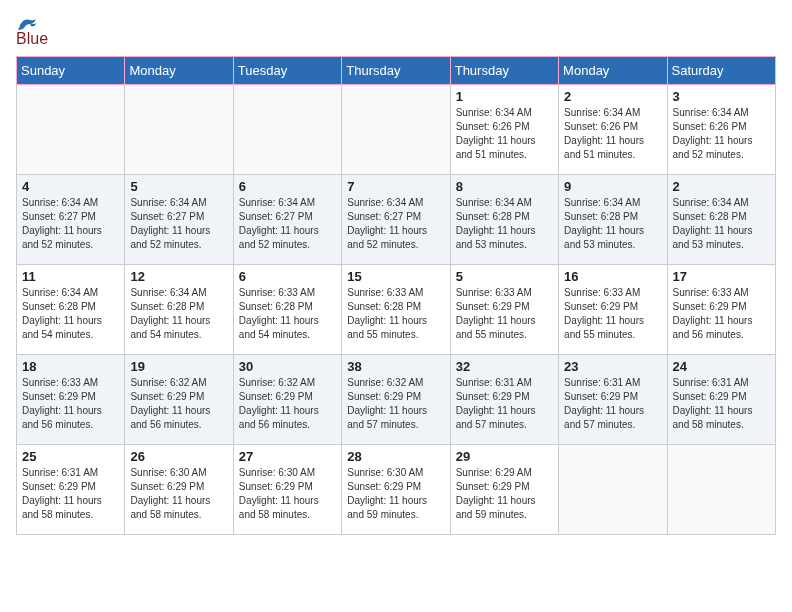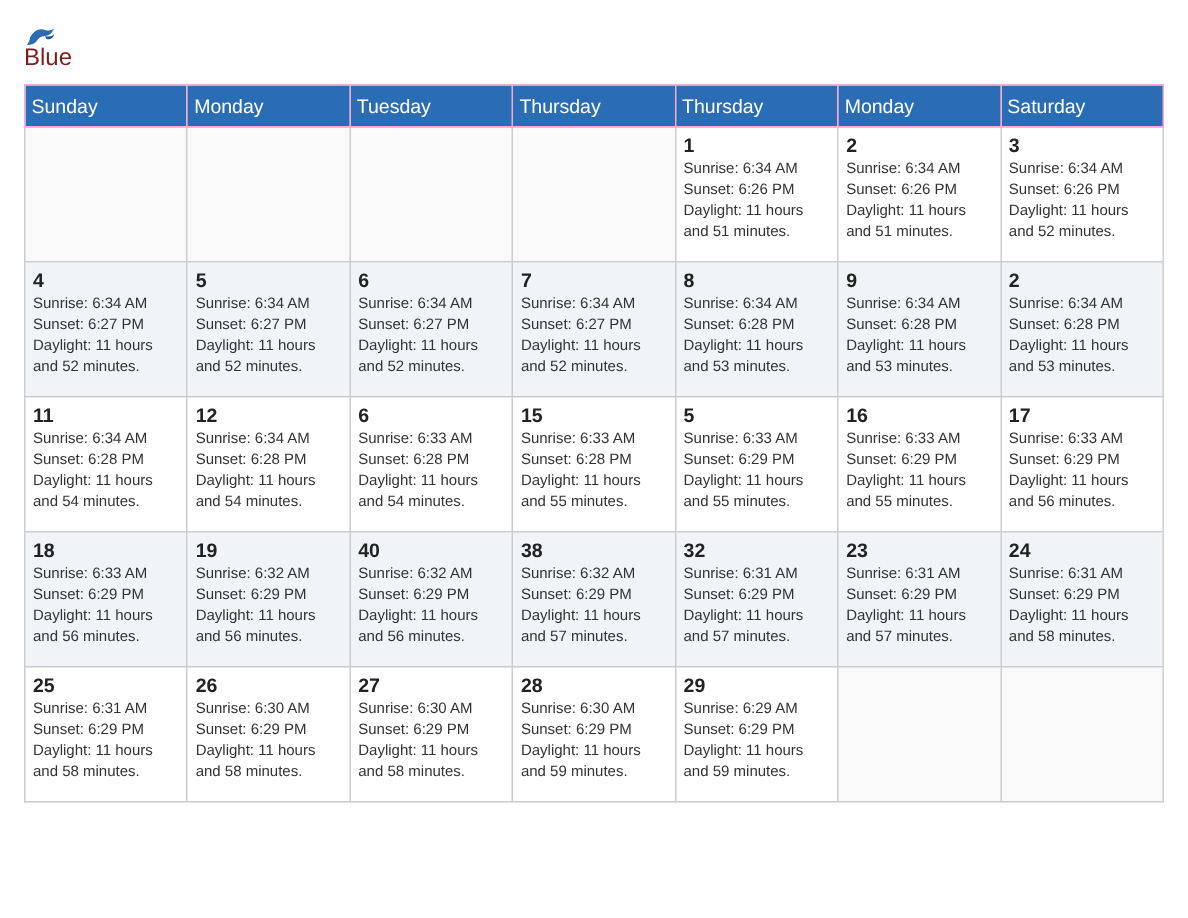--- a/index.html
+++ b/index.html
@@ -246,21 +246,21 @@
 and 56 minutes.</div>
         </td>
         <td>
           <span class="day-number">19</span>
           <div class="day-info" style="white-space: pre-line;">Sunrise: 6:32 AM
 Sunset: 6:29 PM
 Daylight: 11 hours
 and 56 minutes.</div>
         </td>
         <td>
-          <span class="day-number">40</span>
+          <span class="day-number">30</span>
           <div class="day-info" style="white-space: pre-line;">Sunrise: 6:32 AM
 Sunset: 6:29 PM
 Daylight: 11 hours
 and 56 minutes.</div>
         </td>
         <td>
           <span class="day-number">38</span>
           <div class="day-info" style="white-space: pre-line;">Sunrise: 6:32 AM
 Sunset: 6:29 PM
 Daylight: 11 hours

